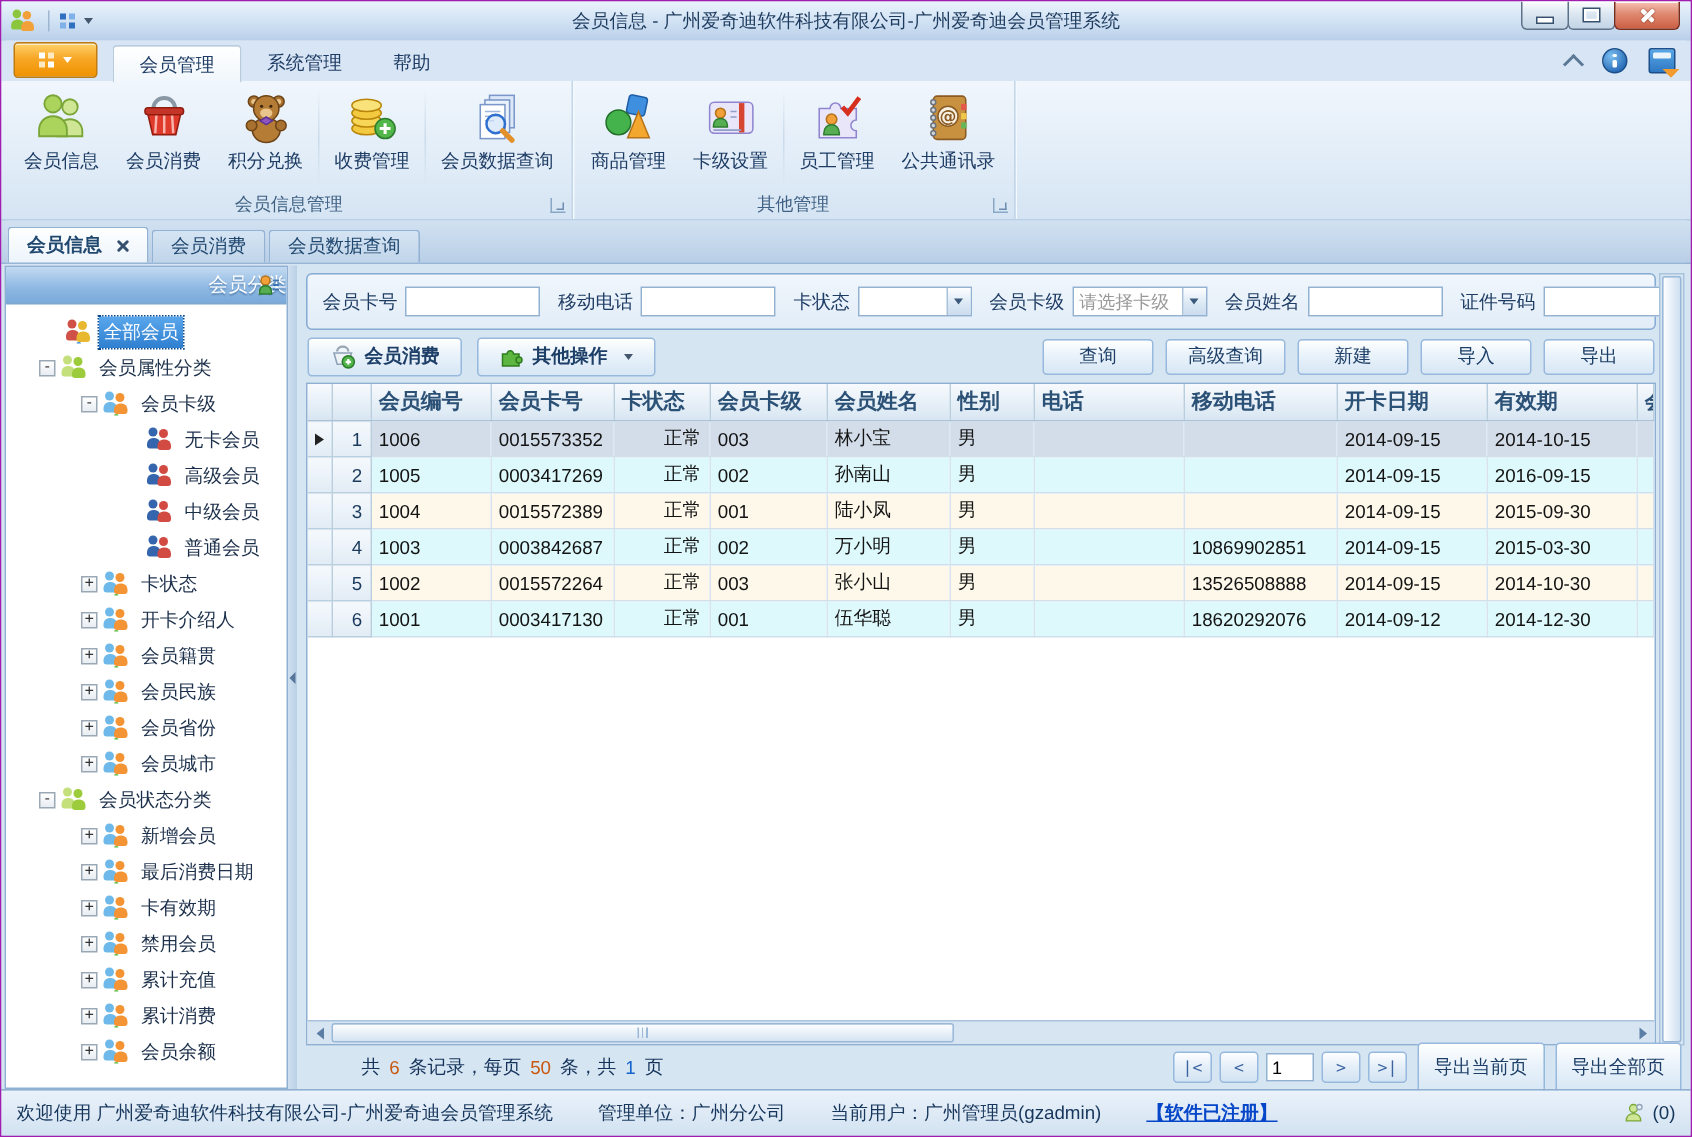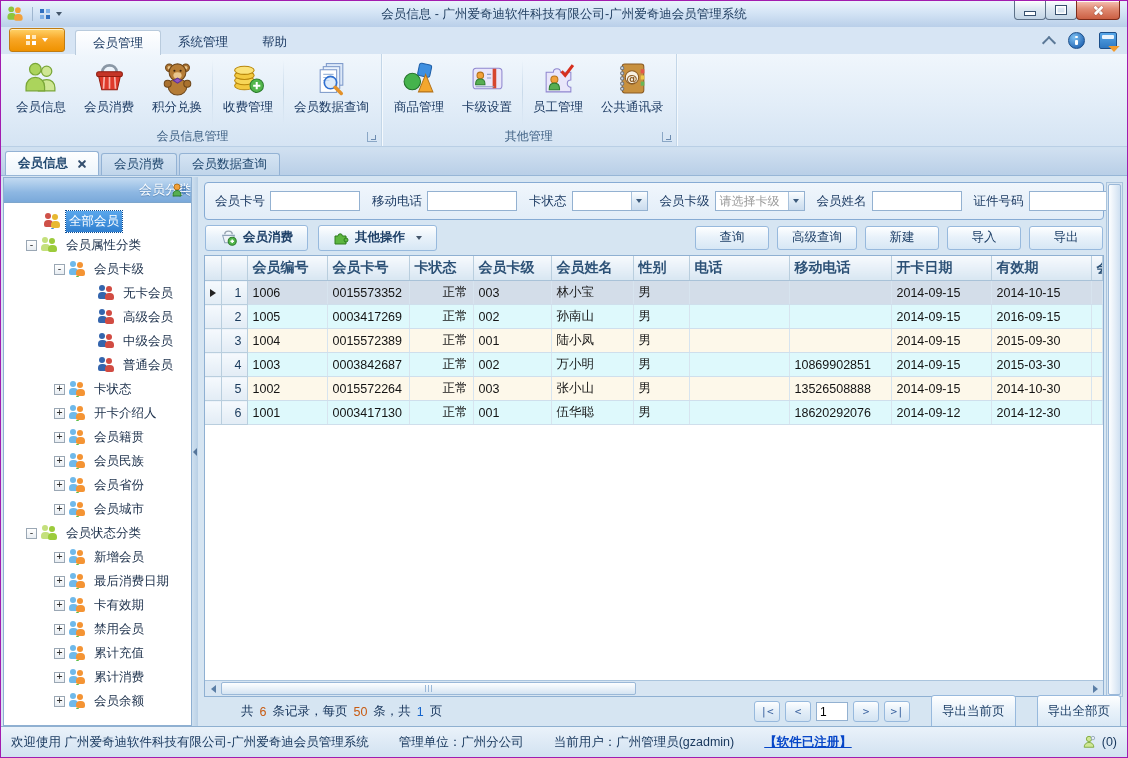--- a/index.html
+++ b/index.html
@@ -129,21 +129,21 @@
   .vthumb{flex:1;margin:1px;background:linear-gradient(90deg,#fdfeff,#cfe0f1);border:1px solid #9ab8d8;border-radius:2px}
 
   .pager-row{height:29px;flex:none;display:flex;align-items:center;font-size:12.5px;color:#15335a;gap:4px;padding-right:2px}
   .summary{padding-left:34px;display:flex;align-items:center}
   .summary span{margin:0 3px}
   .num-orange{color:#c85a10}
   .num-blue{color:#1464cc}
   .pager-controls{margin-left:auto;display:flex;align-items:center;gap:5px}
   .pbtn{min-width:26px;height:21px;box-sizing:border-box;border:1px solid #97b9dd;border-radius:3px;background:linear-gradient(#fdfeff,#e3eef8 50%,#d3e3f2);color:#3c64a0;font-size:11px;display:flex;align-items:center;justify-content:center;font-family:"DejaVu Sans Mono",monospace}
   .page-input{width:32px;height:19px;box-sizing:border-box;border:1px solid #93b1d1;font-size:12px;padding:0 3px;font-family:inherit}
-  .pager-controls .btn.small{min-width:0;padding:16px 10px;height:23px;margin-left:16px}
+  .pager-controls .btn.small{min-width:0;padding:16px 10px;height:23px;margin-left:2px}
 
   
   .statusbar{height:30px;flex:none;background:linear-gradient(#eaf2fa,#d2e2f1);border-top:1px solid #8fb0d0;display:flex;align-items:center;gap:30px;padding:0 10px;font-size:12.5px;color:#16365c;white-space:nowrap}
   .reg-link{color:#0646c8;font-weight:bold;text-decoration:underline}
   .sb-right{margin-left:auto;display:flex;align-items:center;gap:6px}
 </style>
 </head>
 <body>
 
 <div class="window">

